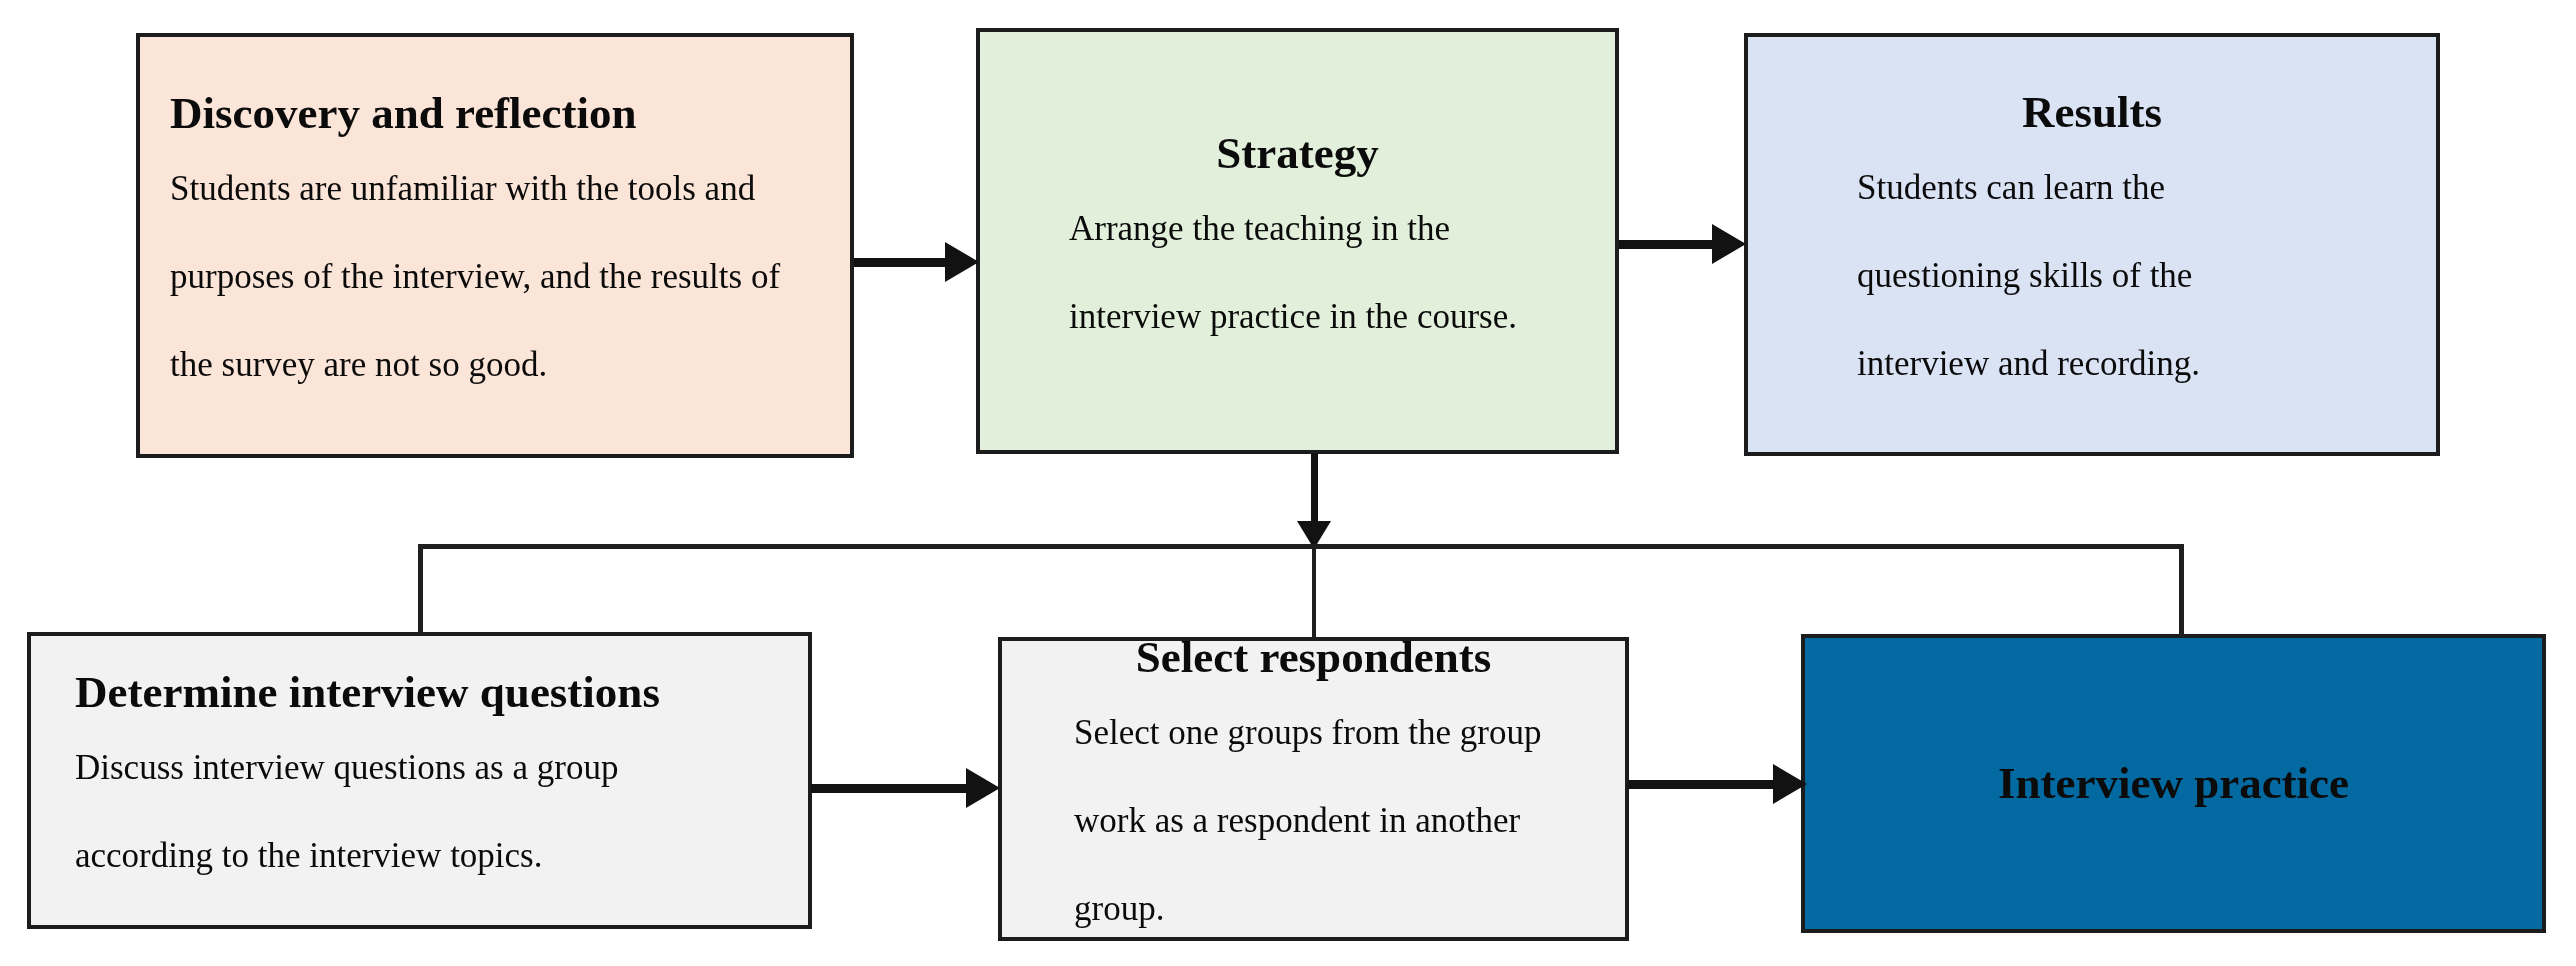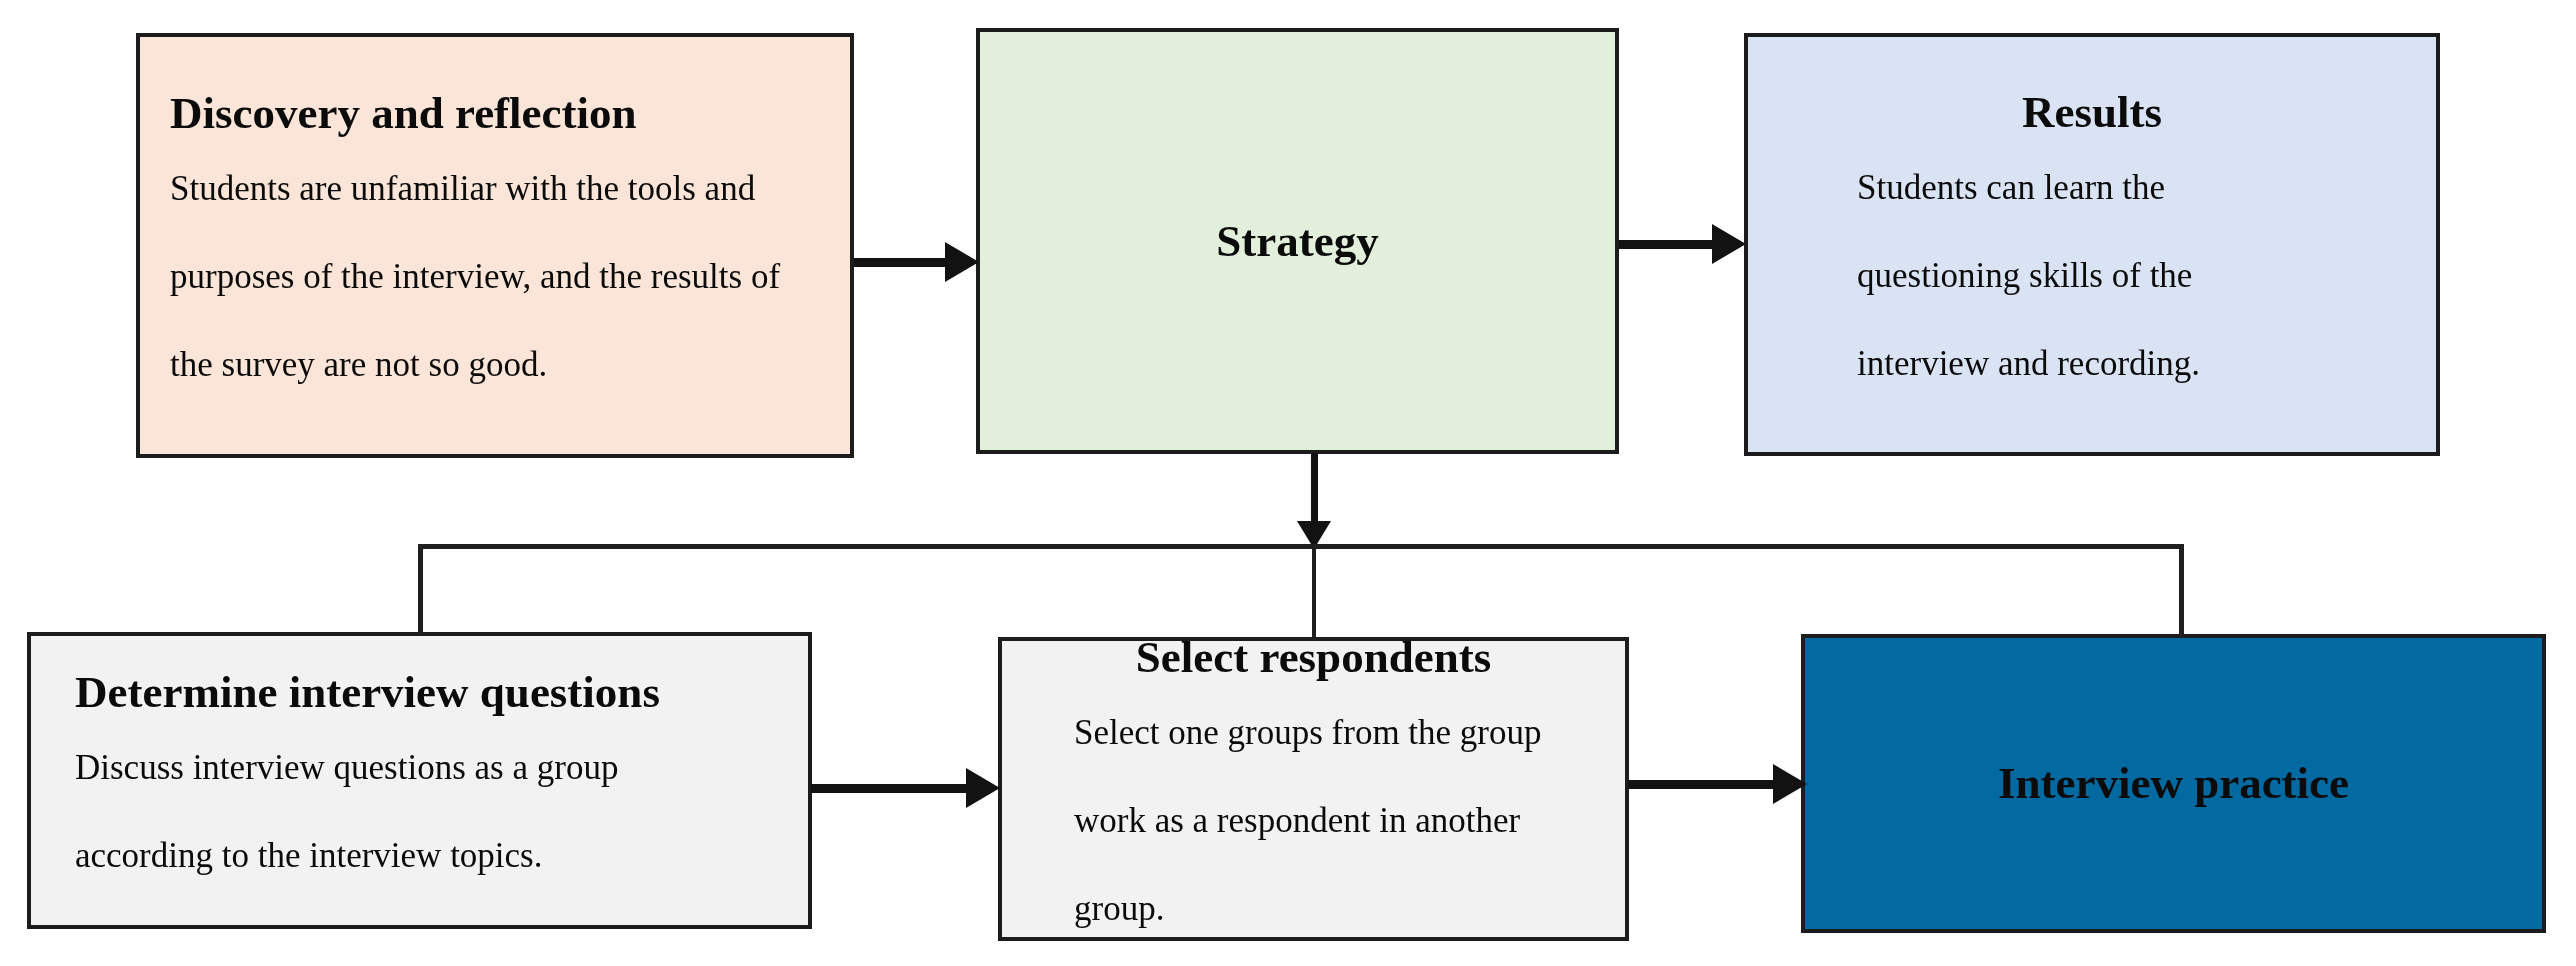--- a/index.html
+++ b/index.html
@@ -61,20 +61,21 @@
 
 <div class="canvas">
 
   <div class="box b-discovery">
     <div class="title t-left">Discovery and reflection</div>
     <div class="body t-left">Students are unfamiliar with the tools and purposes of the interview, and the results of the survey are not so good.</div>
   </div>
 
   <div class="box b-strategy">
     <div class="title t-center">Strategy</div>
+    <div class="body t-left">Arrange the teaching in the interview practice in the course.</div>
   </div>
 
   <div class="box b-determine">
     <div class="title t-left">Determine interview questions</div>
     <div class="body t-left">Discuss interview questions as a group according to the interview topics.</div>
   </div>
 
   <div class="box b-results">
     <div class="title t-center">Results</div>
     <div class="body t-left">Students can learn the questioning skills of the interview and recording.</div>

